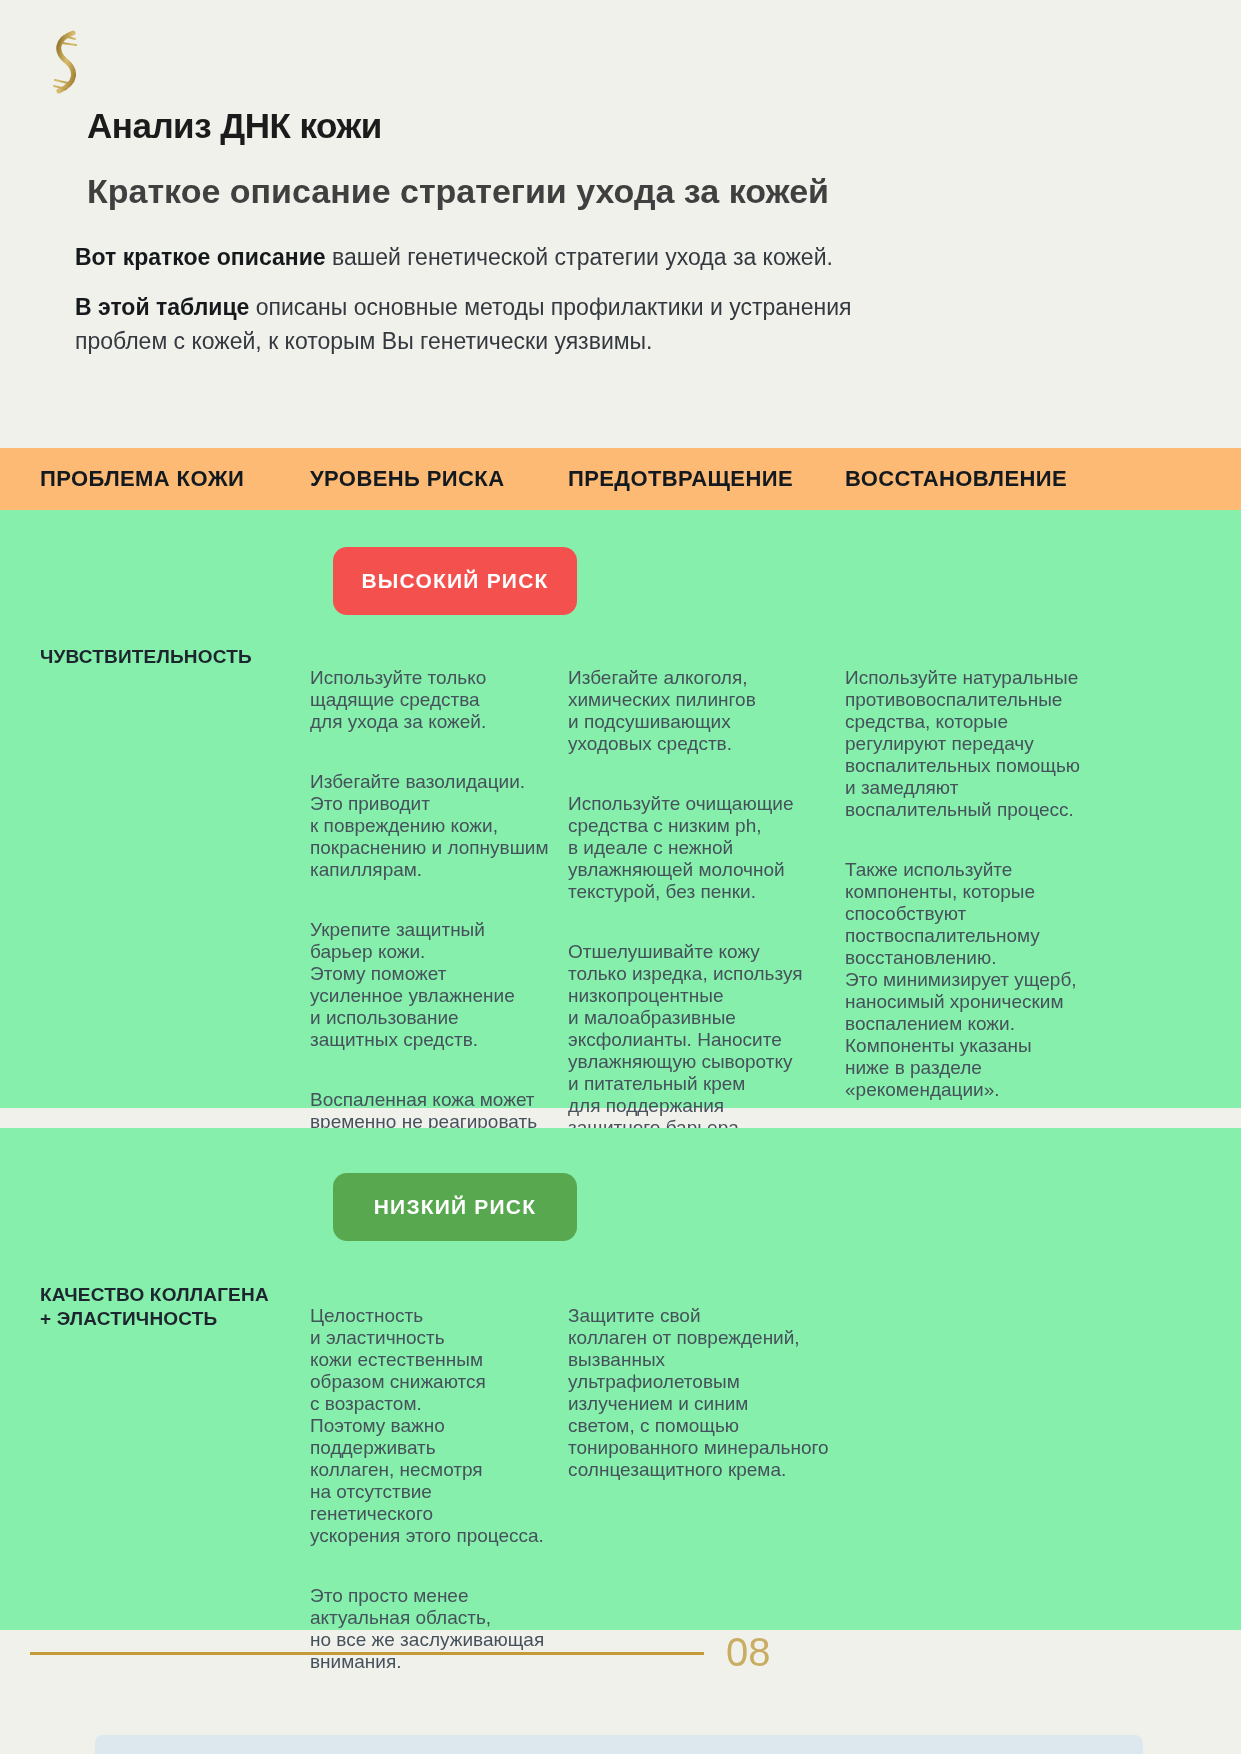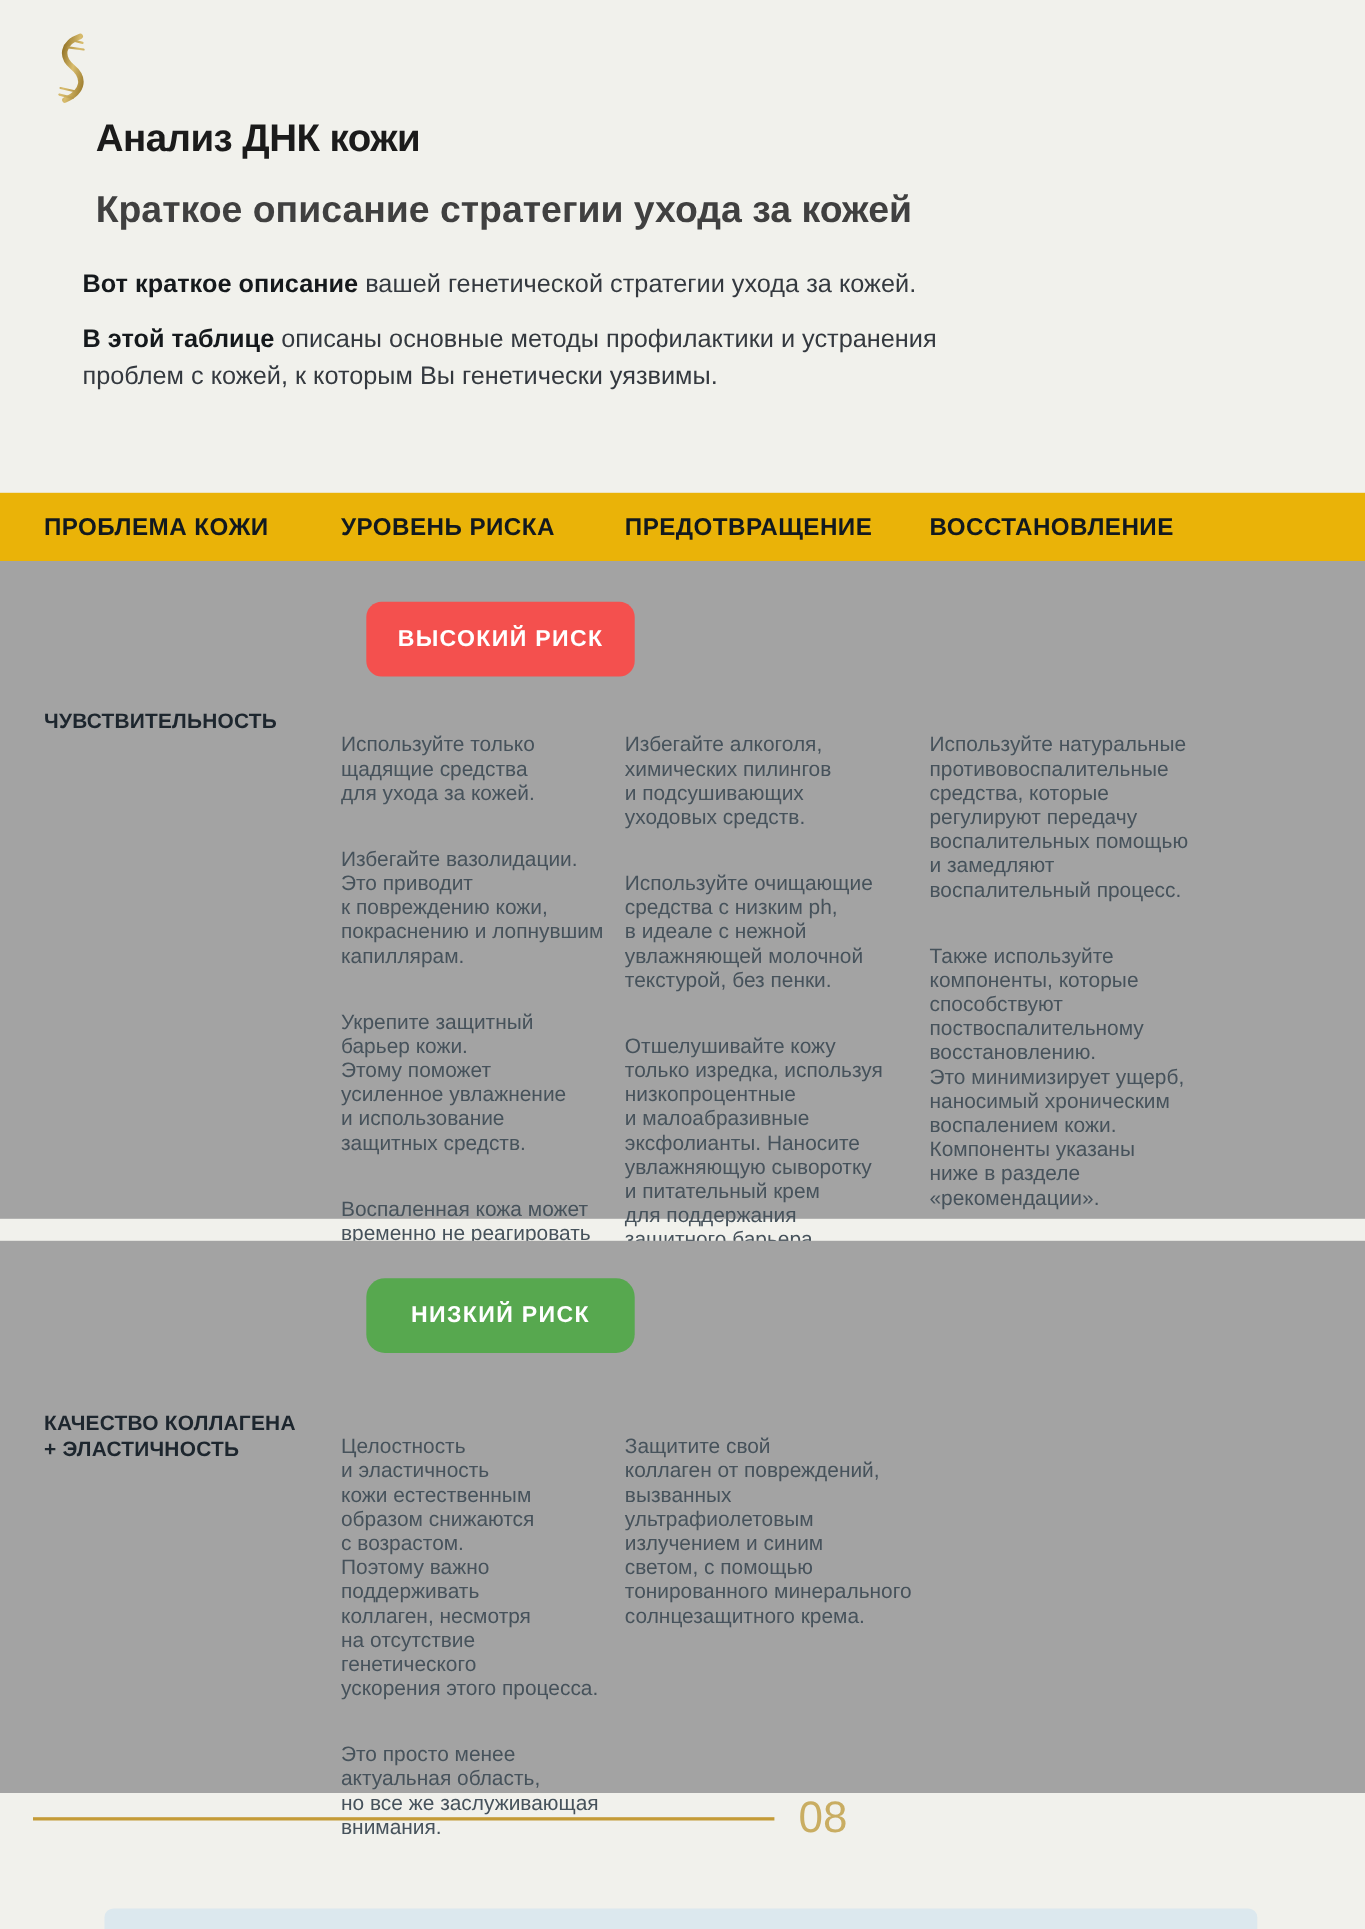--- a/index.html
+++ b/index.html
@@ -43,58 +43,58 @@
     white-space: pre-line;
   }
   .intro strong { color: #15191c; }
   .intro-1 { top: 240px; }
   .intro-2 { top: 290px; }
 
   .thead {
     position: absolute;
     left: 0; top: 448px;
     width: 100%; height: 62px;
-    background: #eab308;
+    background: #fdba74;
     display: grid;
     grid-template-columns: 270px 258px 277px 1fr;
     padding-left: 40px;
     box-sizing: border-box;
     align-items: center;
   }
   .thead .th {
     font-size: 22px;
     font-weight: 700;
     letter-spacing: 0.4px;
     color: #12191f;
   }
 
   .risk-section {
     position: absolute;
     left: 0;
     width: 100%;
-    background: #a3a3a3;
+    background: #86efac;
   }
   .section-high { top: 510px; height: 598px; }
   .section-low  { top: 1128px; height: 502px; }
 
   .badge {
     position: absolute;
     left: 333px;
     width: 244px; height: 68px;
     border-radius: 14px;
     display: flex;
     align-items: center;
     justify-content: center;
     color: #ffffff;
     font-size: 21px;
     font-weight: 700;
     letter-spacing: 1.2px;
   }
   .section-high .badge { top: 37px; }
-  .section-low  .badge { top: 34px; border-radius: 17px; }
+  .section-low  .badge { top: 45px; }
 
   .grid {
     position: absolute;
     left: 40px; right: 0;
     display: grid;
     grid-template-columns: 270px 258px 277px 1fr;
   }
   .section-high .grid { top: 135px; }
   .section-low  .grid { top: 155px; }
 

